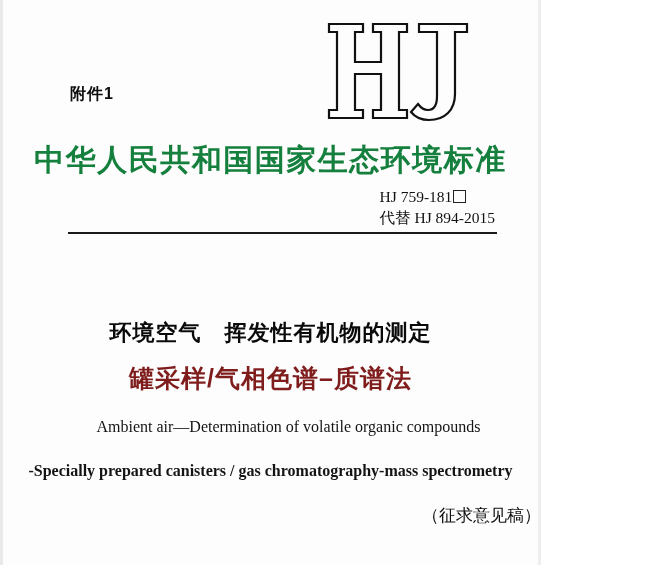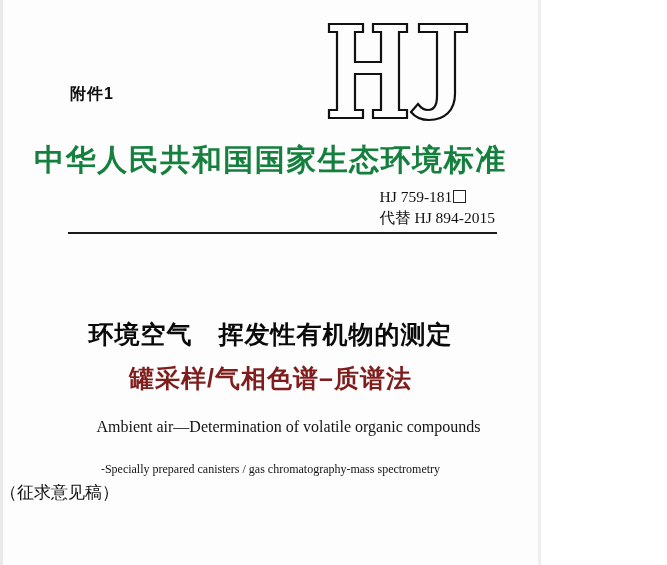--- a/index.html
+++ b/index.html
@@ -104,21 +104,21 @@
     background: #1a1a1a;
   }
 
   
   .subject-cn {
     position: absolute;
     left: 0; right: 0;
     top: 318px;
     text-align: center;
     font-family: "Liberation Sans", sans-serif;
-    font-size: 25px;
+    font-size: 22px;
     font-weight: bold;
     letter-spacing: 1px;
     color: #0a0a0a;
     white-space: nowrap;
   }
   .subject-cn2 {
     position: absolute;
     left: 0; right: 0;
     top: 362px;
     text-align: center;
@@ -139,31 +139,32 @@
     font-size: 16px;
     color: #141414;
     white-space: nowrap;
     padding-left: 36px;
   }
   .subject-en2 {
     position: absolute;
     left: 0; right: 0;
     top: 462px;
     text-align: center;
-    font-size: 12px;
+    font-size: 16px;
     color: #141414;
     white-space: nowrap;
+    font-weight: bold;
   }
 
   
   .draft-note {
     position: absolute;
     left: 0; right: 0;
-    top: 481px;
-    text-align: left;
+    top: 504px;
+    text-align: right;
     font-family: "Liberation Sans", sans-serif;
     font-size: 17px;
     color: #0f0f0f;
     white-space: nowrap;
   }
 </style>
 </head>
 <body>
 
 <div class="page">

